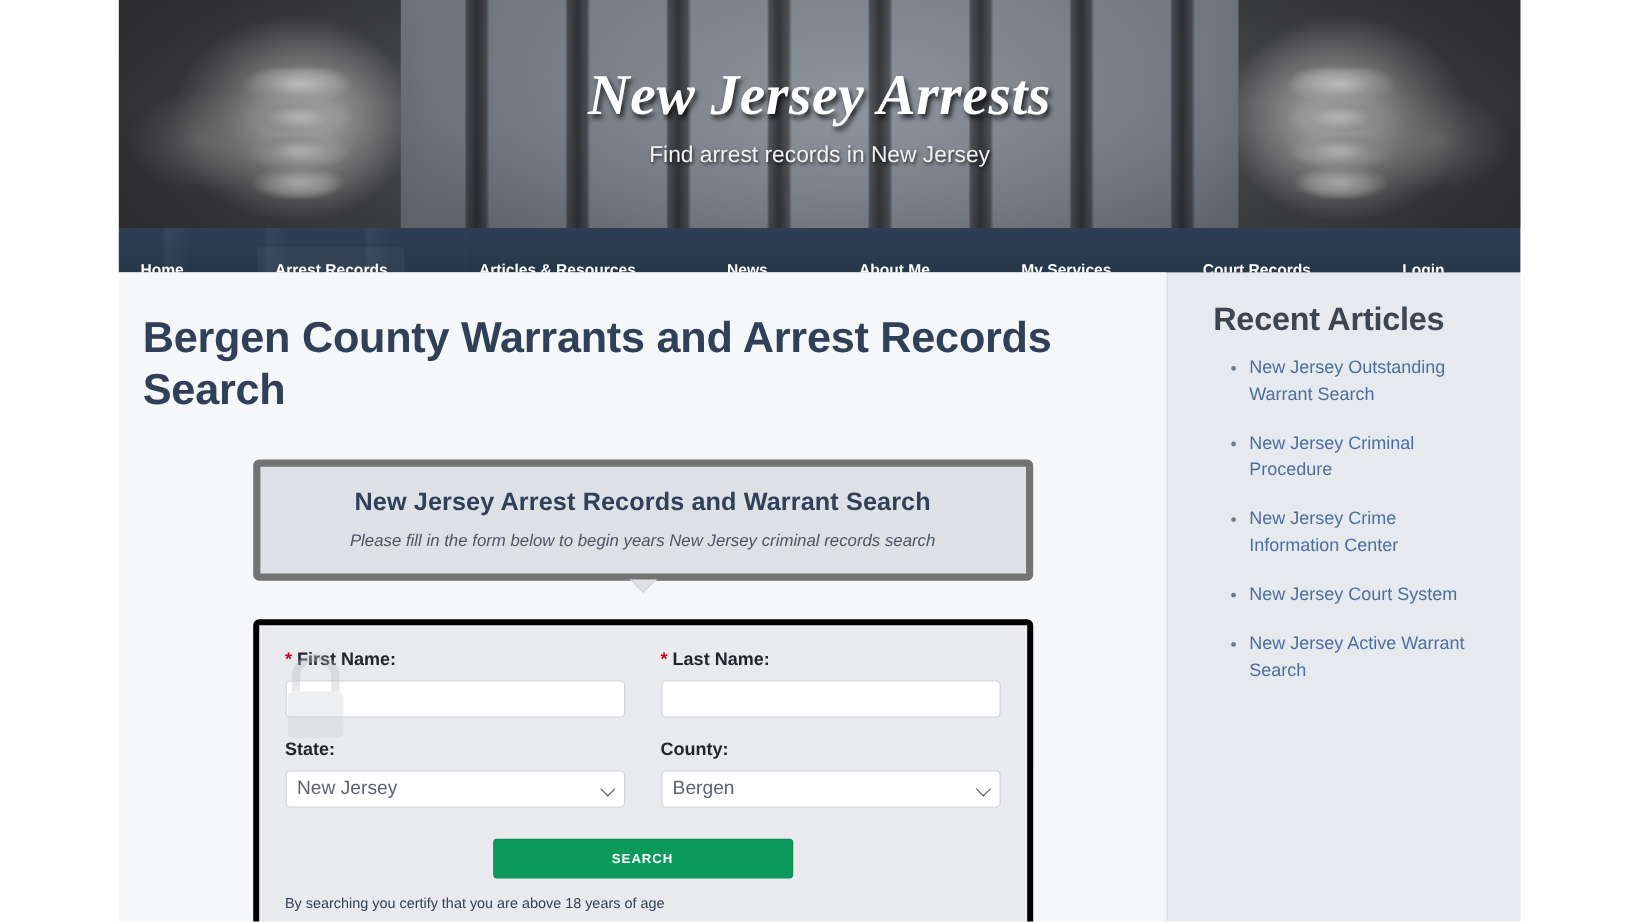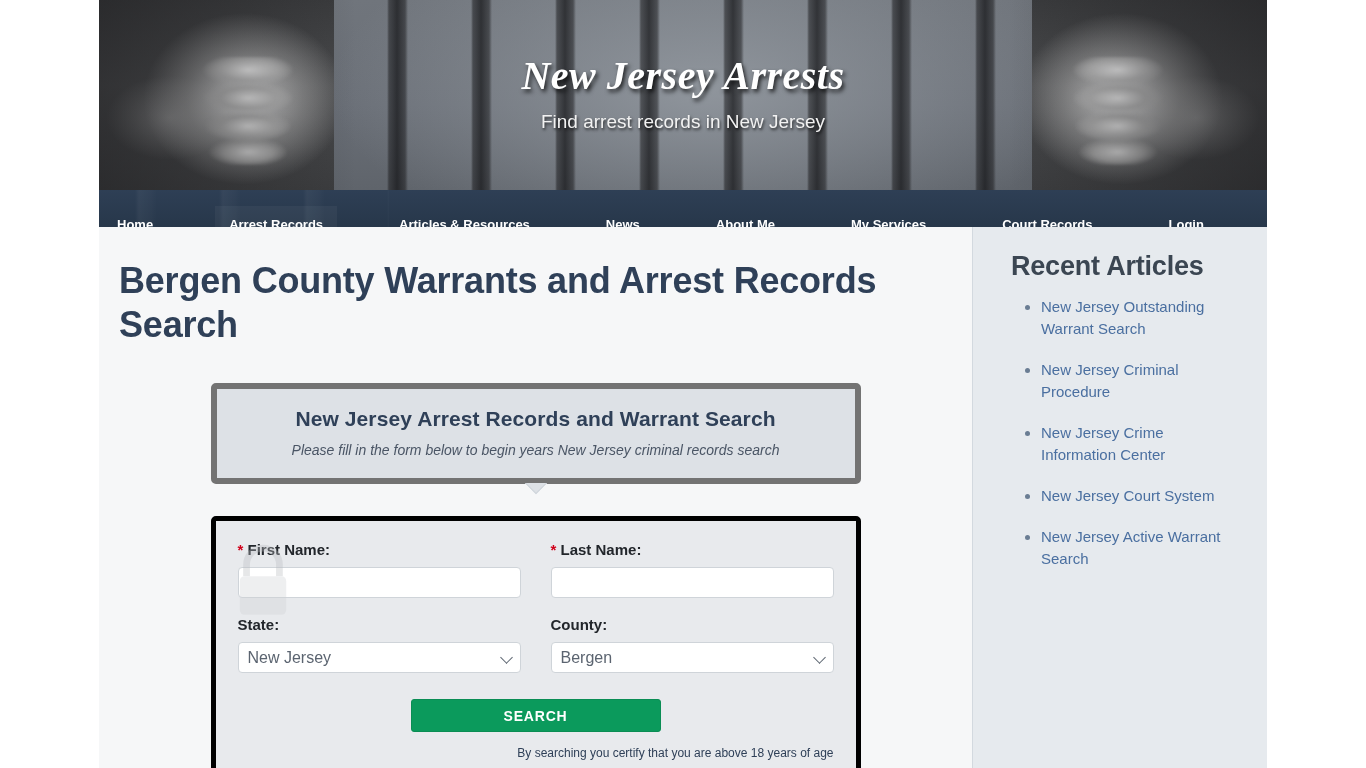--- a/index.html
+++ b/index.html
@@ -78,21 +78,21 @@
   }
   .mast-text {
     position: absolute; left: 0; right: 0; top: 52px;
     text-align: center;
   }
   .site-title {
     margin: 0;
     font-family: "Liberation Serif", serif;
     font-style: italic;
     font-weight: bold;
-    font-size: 40px;
+    font-size: 48px;
     color: #ffffff;
     letter-spacing: .5px;
     text-shadow: 2px 3px 4px rgba(0,0,0,.75);
   }
   .site-tagline {
     margin: 12px 0 0 0;
     font-size: 19px;
     color: #f2f2f2;
     font-weight: 400;
     text-shadow: 1px 2px 3px rgba(0,0,0,.7);
@@ -266,29 +266,29 @@
   }
   .row.second { margin-top: 18px; }
   .btn-row { text-align: center; margin-top: 26px; }
   .search-btn {
     width: 250px;
     height: 33px;
     background: #0b9a5c;
     color: #ffffff;
     border: 1px solid #0a8d54;
     border-radius: 3px;
-    font-size: 14px;
+    font-size: 11px;
     font-weight: bold;
     letter-spacing: .8px;
     cursor: pointer;
     font-family: "Liberation Sans", sans-serif;
   }
   .disclaimer {
     margin: 14px 0 0 0;
-    text-align: right;
+    text-align: left;
     font-size: 12px;
     color: #2f4058;
   }
 
   
   .sb-title {
     margin: 0 0 14px 0;
     font-size: 27px;
     font-weight: 700;
     color: #3b4652;

